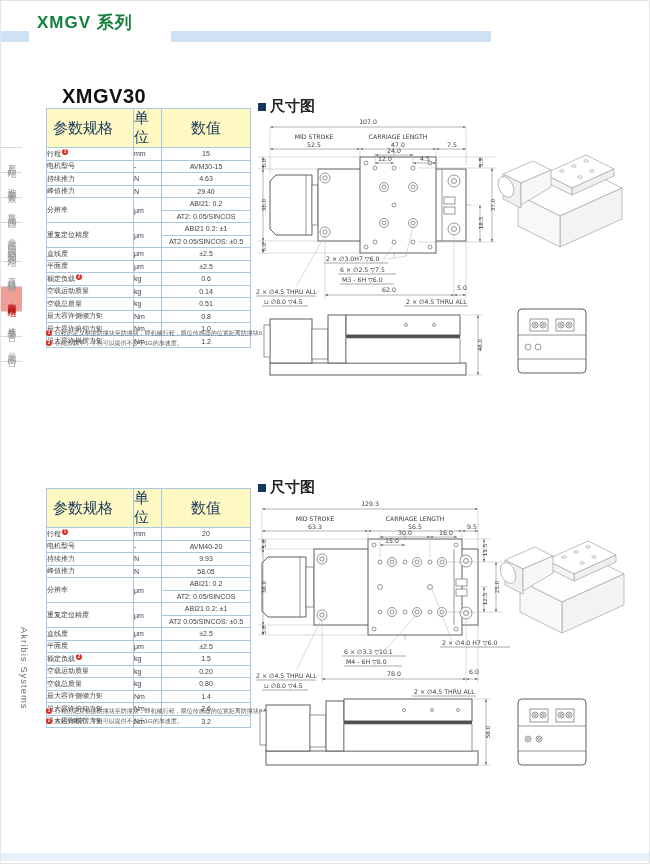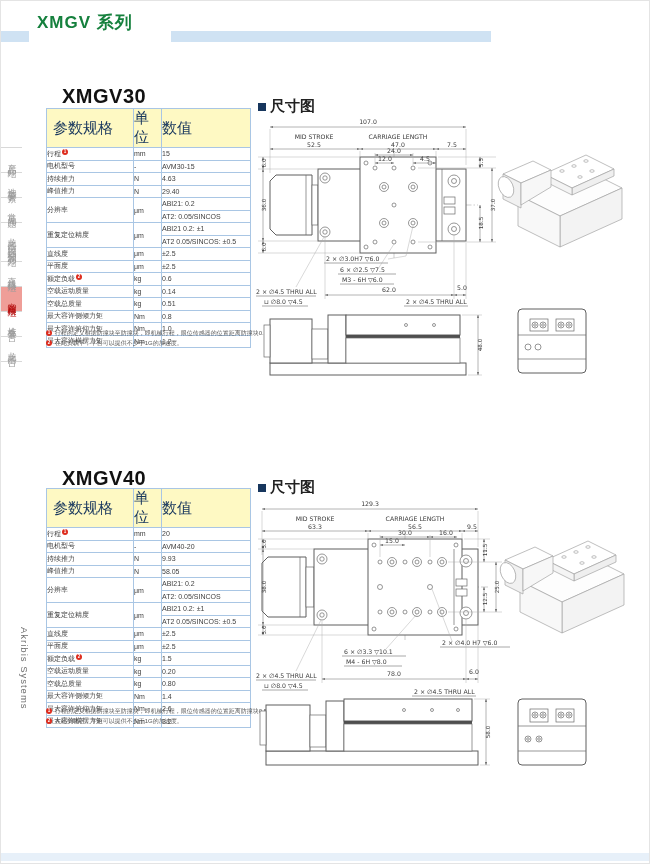--- a/index.html
+++ b/index.html
@@ -35,21 +35,21 @@
   table.spec{position:absolute;left:45px;width:195px;border-collapse:collapse;table-layout:fixed;}
   .t30{top:107px;}
   .t40{top:487px;}
   table.spec th,table.spec td{border:1px solid #a9c6e4;padding:0;}
   table.spec th{background:#fef9c3;color:#17365d;font-size:15px;font-weight:normal;height:16px;}
   table.spec th.c-param{text-align:left;padding-left:6px;}
   table.spec td{font-size:7px;color:#3f3f3f;height:11.5px;background:#fff;}
   .c-param{width:80px;text-align:left;}
   td.c-param{padding-left:4px;}
   .c-unit{width:27px;text-align:left;}
-  .c-value{width:88px;text-align:left;}
+  .c-value{width:88px;text-align:center;}
   .supmark{display:inline-block;position:relative;top:-3px;margin-left:1px;width:6px;height:6px;border-radius:3px;background:#dd2b1c;color:#fff;font-size:4.5px;line-height:6px;text-align:center;font-weight:bold;}
 
   
   .footnotes{position:absolute;left:45px;width:220px;font-size:6px;color:#555;line-height:9.5px;white-space:nowrap;}
   .f30{top:328px;}
   .f40{top:706px;}
   .fnmark{display:inline-block;width:6px;height:6px;border-radius:3px;background:#dd2b1c;color:#fff;font-size:4.5px;line-height:6px;text-align:center;font-weight:bold;margin-right:1px;vertical-align:1px;}
 
   
   .svg30{position:absolute;left:255px;top:110px;}
@@ -375,21 +375,20 @@
         <circle class="ol2" cx="305" cy="214" r="1.3"></circle>
       <circle class="ol2" cx="313" cy="214" r="3"></circle>
         <circle class="ol2" cx="313" cy="214" r="1.3"></circle>
       <line class="ol2" x1="262" y1="224" x2="330" y2="224"></line>
       <circle class="ol2" cx="272" cy="236" r="3"></circle>
       <circle class="ol2" cx="282" cy="236" r="3"></circle>
       <line class="ol2" x1="262" y1="248" x2="330" y2="248"></line>
     </g>
   </svg>
 
-  <h2 class="model-heading m40">XMGV40</h2>
 
   <table class="spec t40">
     <thead>
       <tr>
         <th class="c-param">参数规格</th>
         <th class="c-unit">单位</th>
         <th class="c-value">数值</th>
       </tr>
     </thead>
     <tbody id="tbody40">

